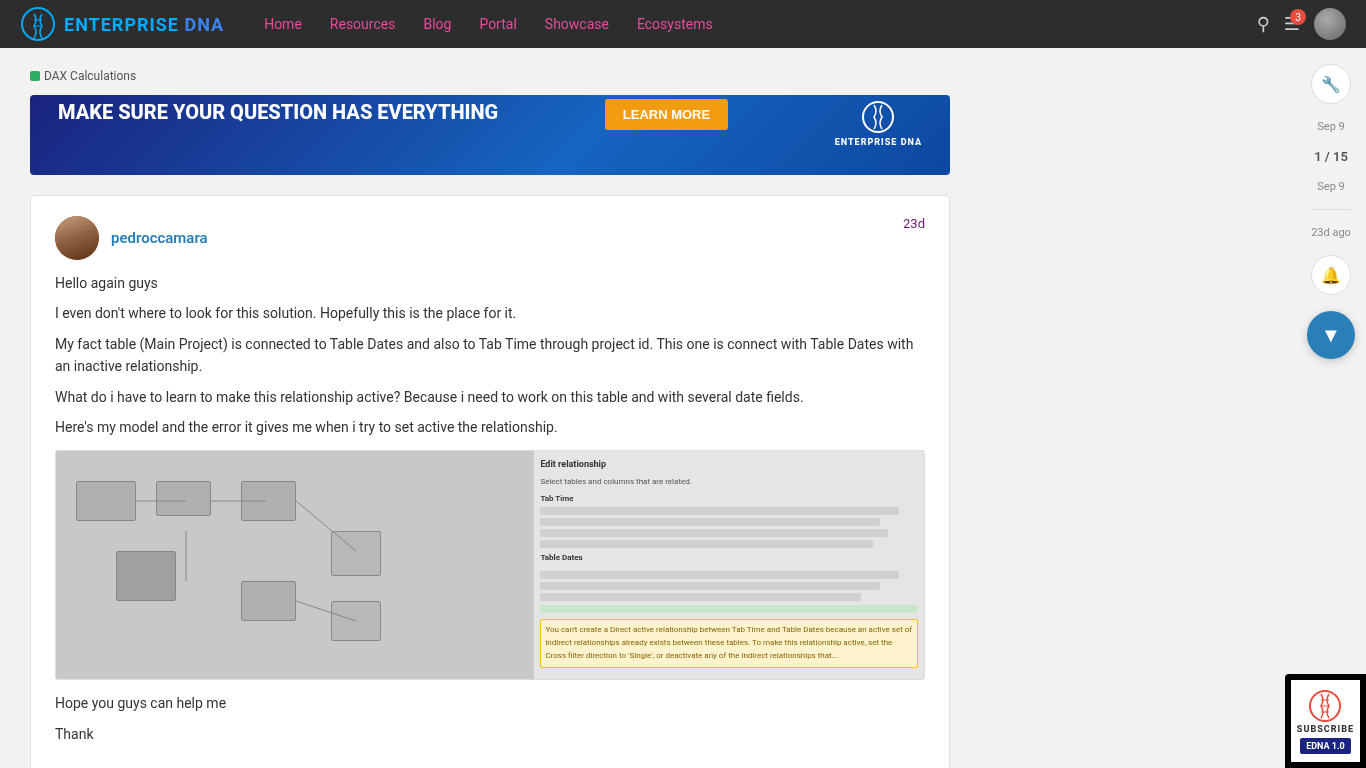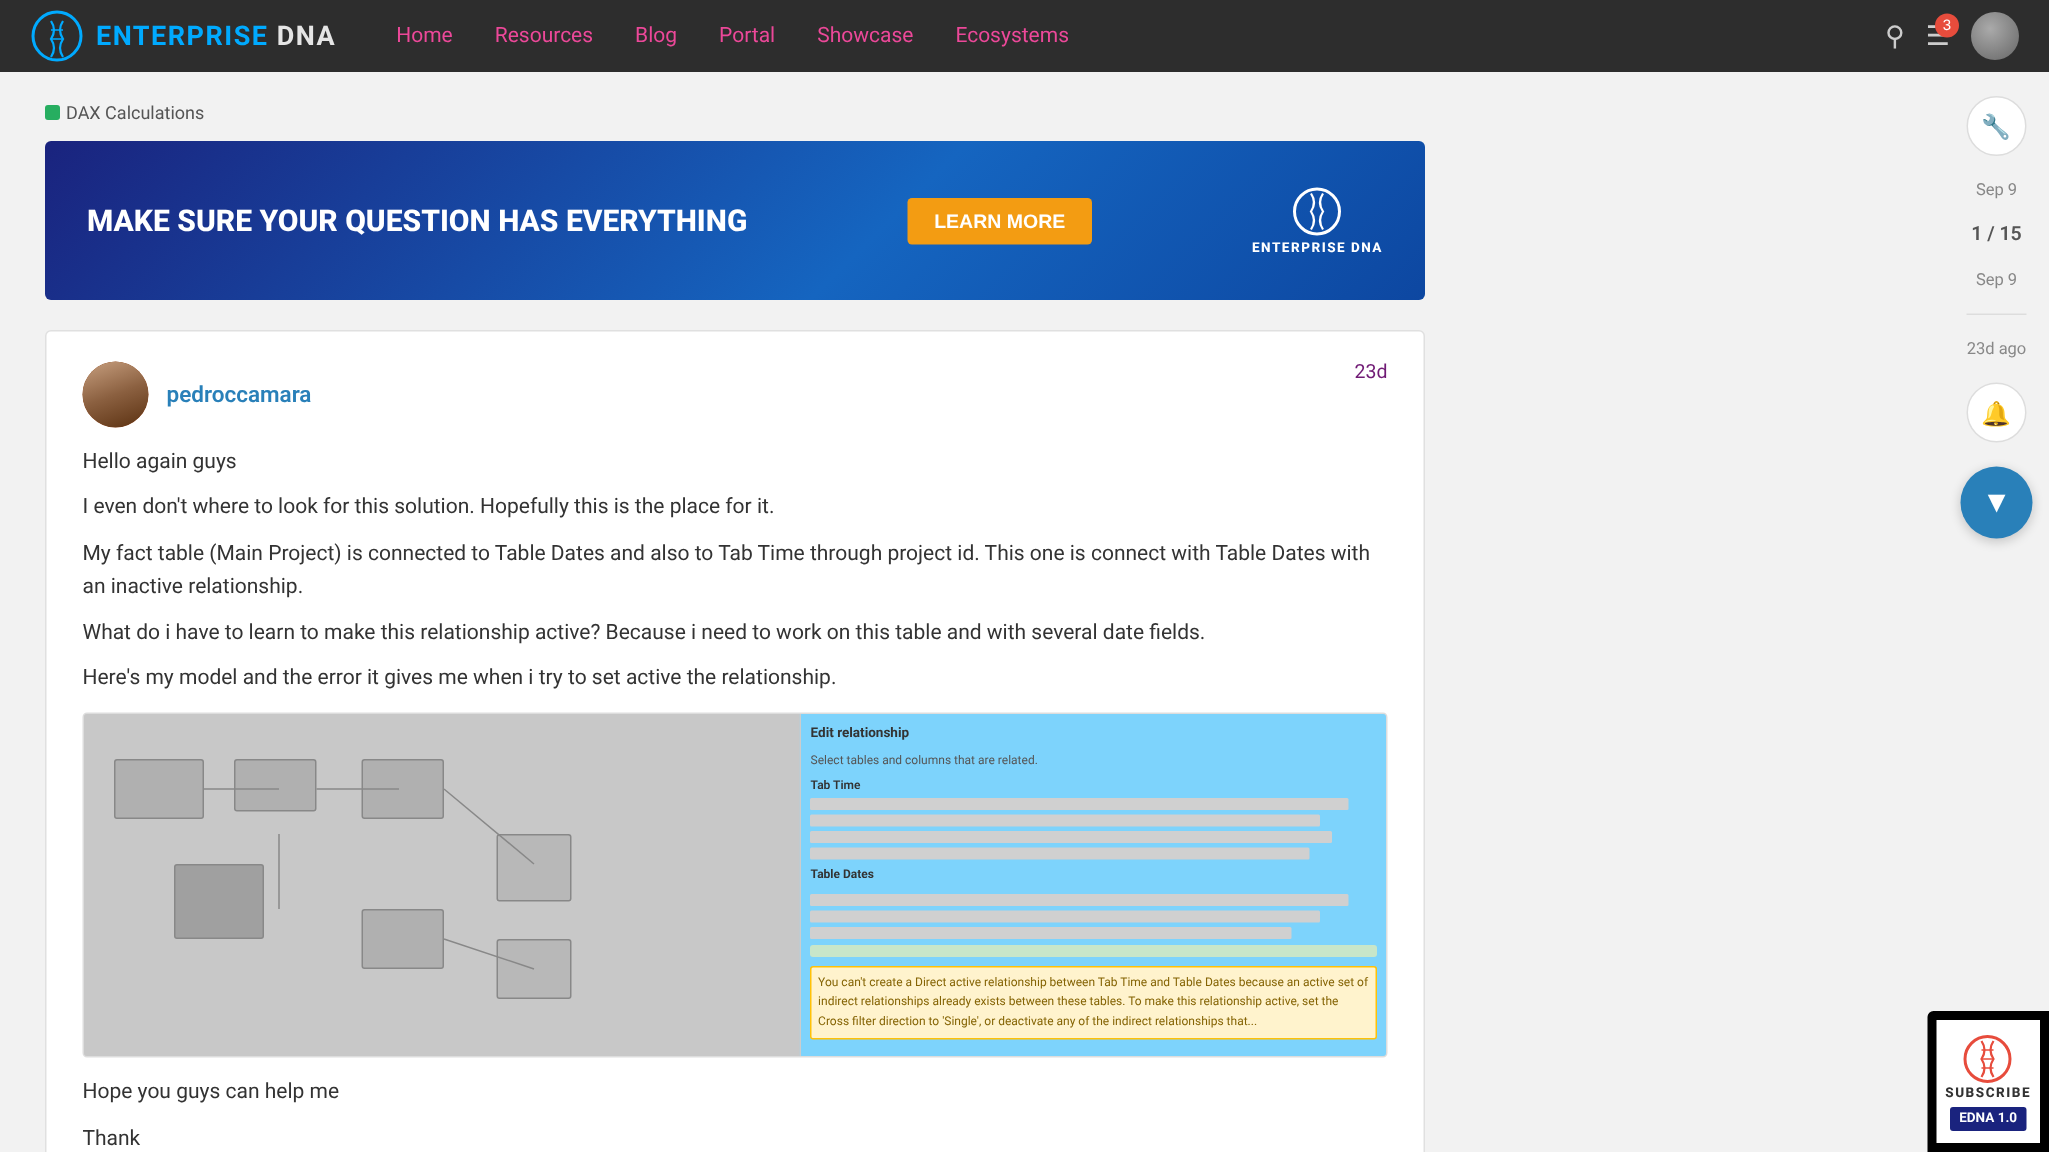--- a/index.html
+++ b/index.html
@@ -135,24 +135,24 @@
       height: 10px;
       background: #27ae60;
       border-radius: 2px;
       display: inline-block;
     }
 
     
     .banner {
       background: linear-gradient(135deg, #1a237e 0%, #1565c0 60%, #0d47a1 100%);
       border-radius: 4px;
-      padding: 29px 28px;
+      padding: 4px 28px;
       margin-bottom: 20px;
       display: flex;
-      align-items: center;
+      align-items: flex-start;
       justify-content: space-between;
       min-height: 80px;
     }
     .banner-text {
       color: white;
       font-size: 20px;
       font-weight: 800;
       line-height: 1.3;
       max-width: 550px;
       text-transform: uppercase;
@@ -255,21 +255,21 @@
     }
     .rel-box {
       position: absolute;
       background: #a0a0a0;
       border: 1px solid #888;
       border-radius: 2px;
     }
     .dialog-area {
       width: 45%;
       height: 100%;
-      background: #7dd3fc;
+      background: #e5e5e5;
       border-left: 1px solid #ccc;
       padding: 6px;
     }
     .dialog-title {
       font-size: 9px;
       font-weight: bold;
       color: #333;
       margin-bottom: 4px;
     }
     .dialog-row {
@@ -344,21 +344,21 @@
 <nav class="navbar">
   <div class="navbar-brand">
     <svg class="dna-logo" viewBox="0 0 36 36" fill="none">
       <circle cx="18" cy="18" r="16" fill="none" stroke="#00aaff" stroke-width="2"></circle>
       <path d="M14 8 Q18 14 14 20 Q18 26 14 32" stroke="#00aaff" stroke-width="1.5" fill="none"></path>
       <path d="M22 8 Q18 14 22 20 Q18 26 22 32" stroke="#00aaff" stroke-width="1.5" fill="none"></path>
       <line x1="14" y1="14" x2="22" y2="14" stroke="#00aaff" stroke-width="1"></line>
       <line x1="14" y1="20" x2="22" y2="20" stroke="#00aaff" stroke-width="1"></line>
     </svg>
     <span class="brand-text">
-      <span>ENTERPRISE</span> <span style="color:#e5e5e5">DNA</span>
+      <span>ENTERPRISE</span> <span style="color:#3b82f6">DNA</span>
     </span>
   </div>
   <div class="nav-links">
     <a class="nav-link">Home</a>
     <a class="nav-link">Resources</a>
     <a class="nav-link">Blog</a>
     <a class="nav-link">Portal</a>
     <a class="nav-link">Showcase</a>
     <a class="nav-link">Ecosystems</a>
   </div>

